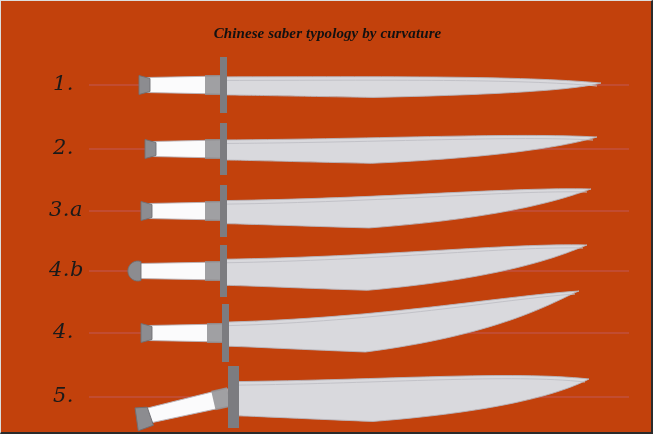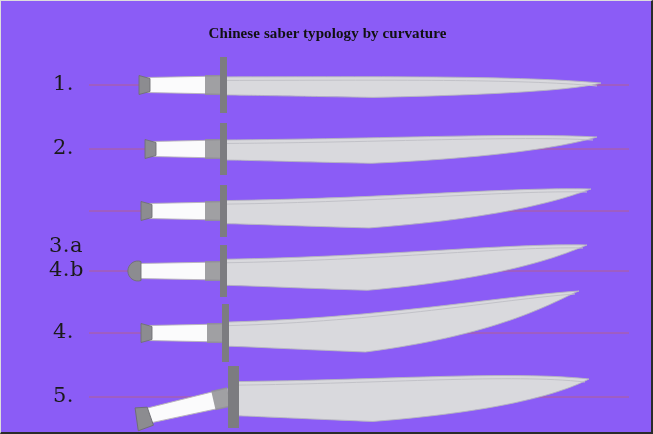--- a/index.html
+++ b/index.html
@@ -7,27 +7,28 @@
     padding: 0;
     background: #ffffff;
   }
   body {
     font-family: "Liberation Serif", serif;
   }
   #figure {
     position: relative;
     width: 653px;
     height: 434px;
-    background: #8b5cf6;
+    background: #c2410c;
     box-sizing: border-box;
     border-right: 2px solid #2b2b2b;
     border-bottom: 2px solid #2b2b2b;
     border-top: 1px solid #dddddd;
     border-left: 1px solid #dddddd;
     overflow: hidden;
+    font-style: italic;
   }
   #figure-title {
     position: absolute;
     top: 24px;
     left: 0;
     width: 653px;
     text-align: center;
     font-family: "Liberation Serif", serif;
     font-weight: bold;
     font-size: 15px;
@@ -119,17 +120,17 @@
           <path d="M 141 388.5 L 228 387 L 228 405 L 141 403.5 Z" fill="#fbfbfc" stroke="#b9b4ba" stroke-width="0.9"></path>
           <path d="M 134 385.5 L 146 387.5 L 148 406.5 L 132 408.5 Z" fill="#8c8c90" stroke="#6f6f74" stroke-width="0.9"></path>
           <rect x="212" y="386" width="16" height="20" fill="#8f8f93" opacity="0.85"></rect>
         </g>
         <rect x="227" y="365" width="11" height="62" fill="#7c7c80"></rect>
       </g>
     </svg>
 
 <div class="row-label" style="left: 52px; top: 70px; color: rgb(26, 26, 26);">1.</div>
     <div class="row-label" style="left: 52px; top: 134px; color: rgb(26, 26, 26);">2.</div>
-    <div class="row-label" style="left: 48px; top: 196px; color: rgb(26, 26, 26); margin-top: 36px;">3.a</div>
+    <div class="row-label" style="left: 48px; top: 196px; color: rgb(26, 26, 26);">3.a</div>
     <div class="row-label" style="left: 48px; top: 256px; color: rgb(26, 26, 26);">4.b</div>
     <div class="row-label" style="left: 52px; top: 318px; color: rgb(26, 26, 26);">4.</div>
     <div class="row-label" style="left: 52px; top: 382px; color: rgb(26, 26, 26);">5.</div>
   </div>
 
 </body></html>

